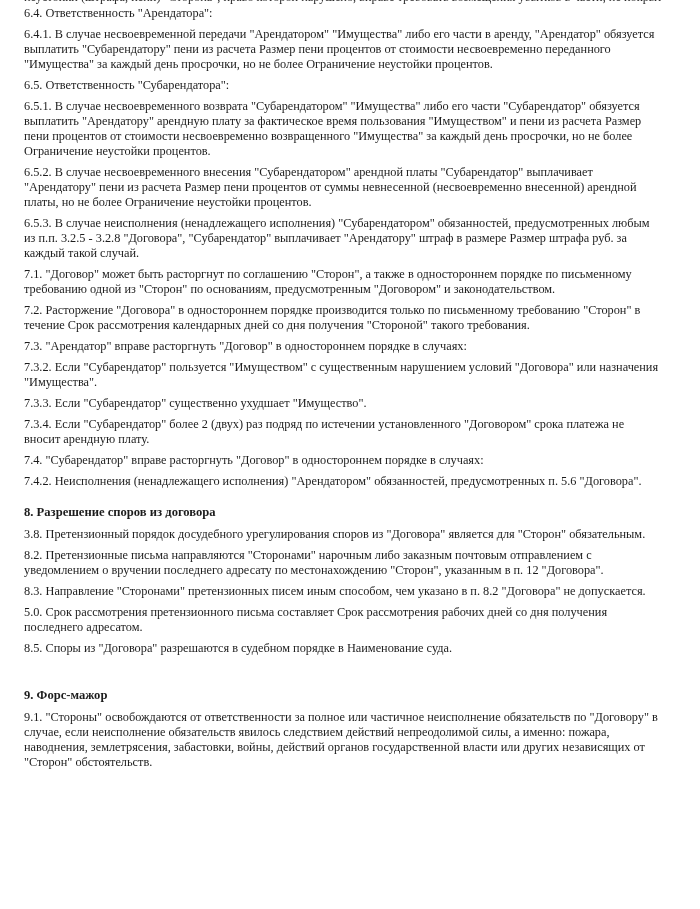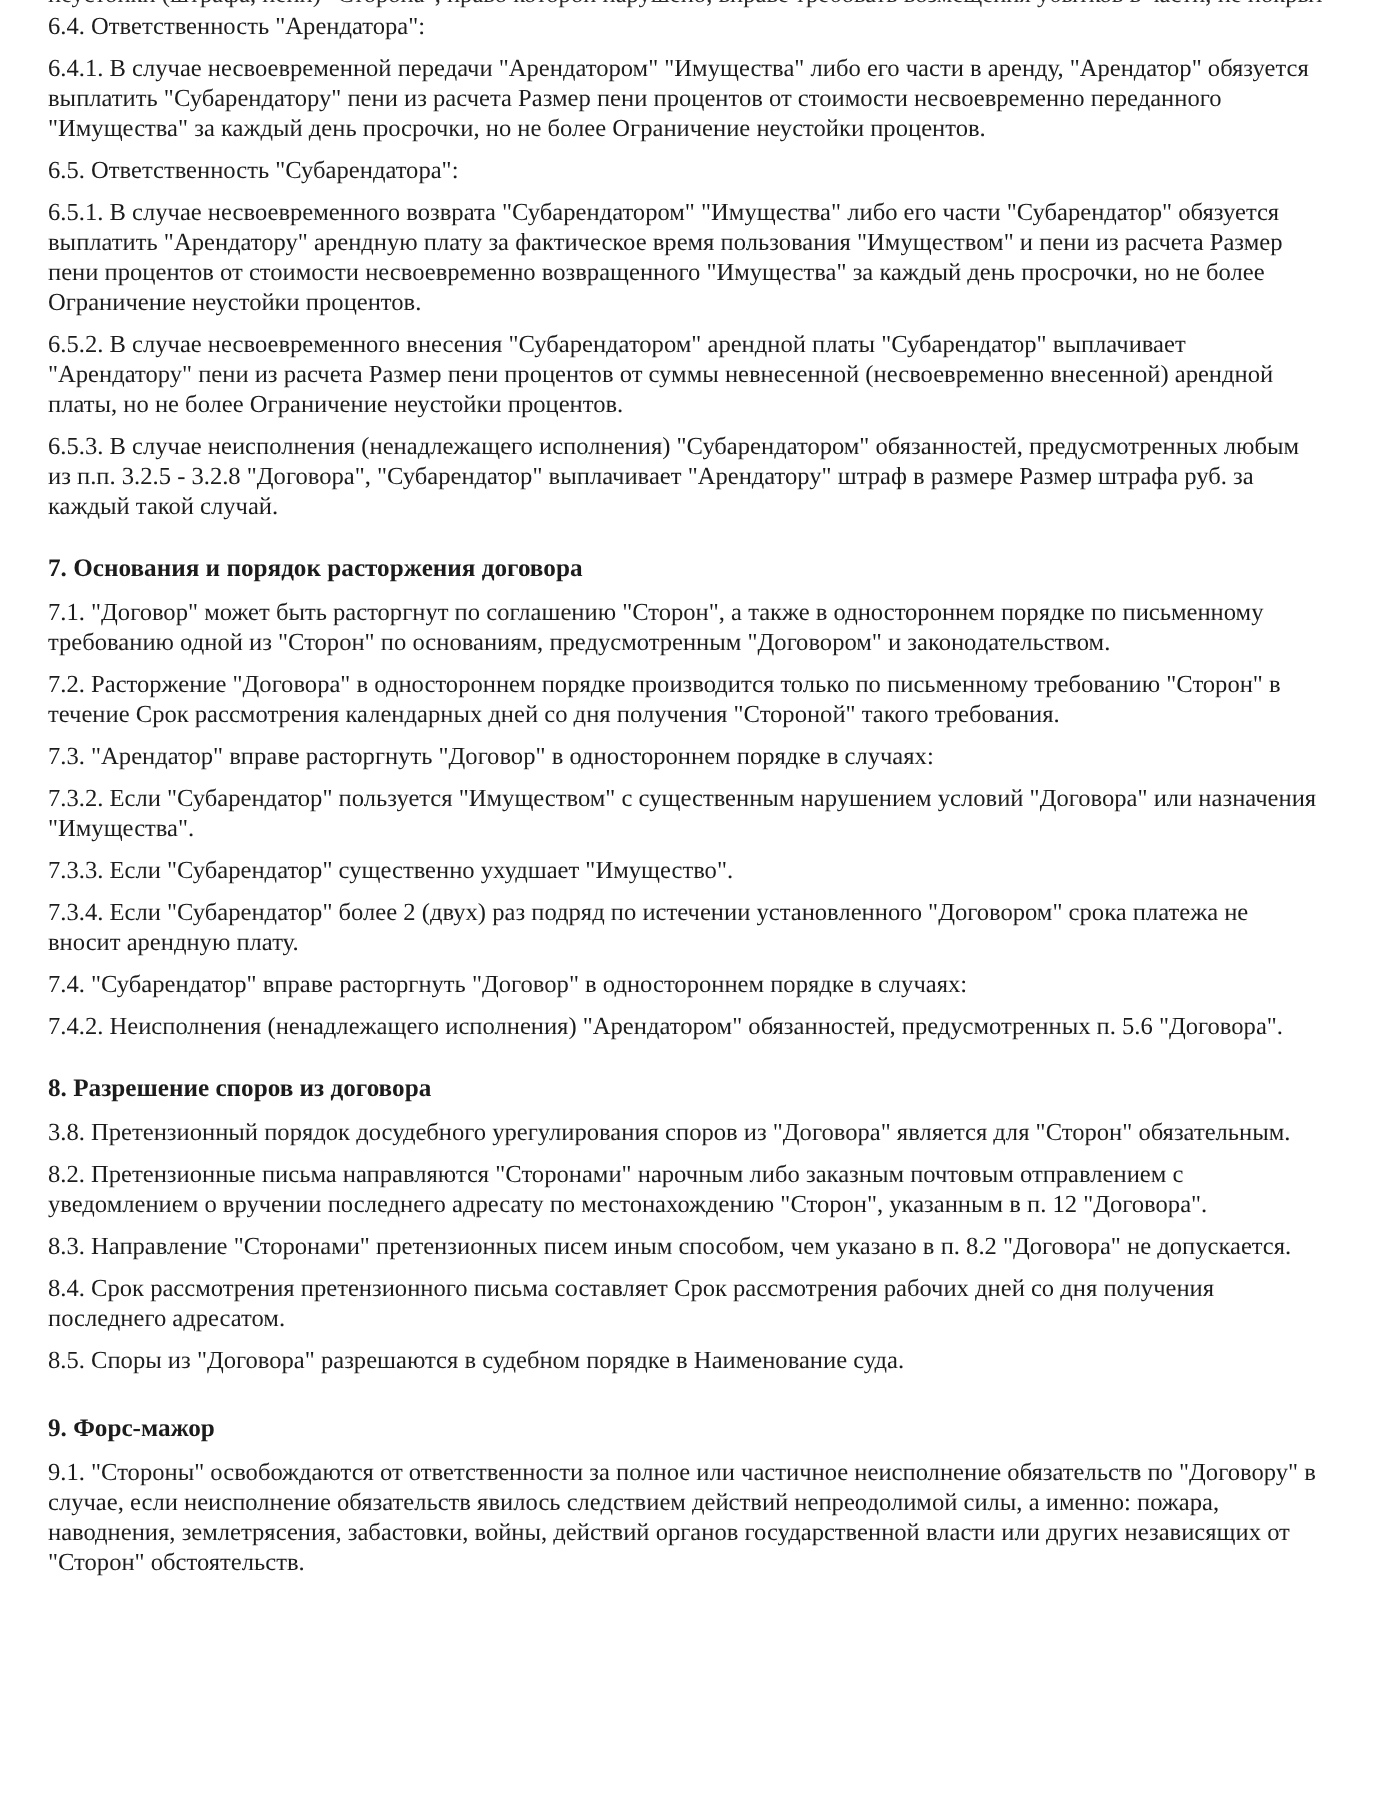--- a/index.html
+++ b/index.html
@@ -34,49 +34,48 @@
   .para {
     margin: 0 0 6px 0;
     text-align: left;
   }
   .heading {
     margin: 16px 0 7px 0;
     font-weight: bold;
     font-size: 12.6px;
   }
   .heading.big-gap {
-    margin-top: 19px;
+    margin-top: 32px;
     font-family: Liberation Serif, serif;
   }
 </style>
 </head>
 <body>
 
 <div class="page">
   <div class="clipped-top">
     <span class="frag">неустойки (штрафа, пени) "Сторона", право которой нарушено, вправе требовать возмещения убытков в части, не покрытой неустойкой, предусмотренных законодательством</span>
   </div>
   <div id="doc-body">
       <p class="para">6.4. Ответственность "Арендатора":</p>
       <p class="para">6.4.1. В случае несвоевременной передачи "Арендатором" "Имущества" либо его части в аренду, "Арендатор" обязуется выплатить "Субарендатору" пени из расчета Размер пени процентов от стоимости несвоевременно переданного "Имущества" за каждый день просрочки, но не более Ограничение неустойки процентов.</p>
       <p class="para">6.5. Ответственность "Субарендатора":</p>
       <p class="para">6.5.1. В случае несвоевременного возврата "Субарендатором" "Имущества" либо его части "Субарендатор" обязуется выплатить "Арендатору" арендную плату за фактическое время пользования "Имуществом" и пени из расчета Размер пени процентов от стоимости несвоевременно возвращенного "Имущества" за каждый день просрочки, но не более Ограничение неустойки процентов.</p>
       <p class="para">6.5.2. В случае несвоевременного внесения "Субарендатором" арендной платы "Субарендатор" выплачивает "Арендатору" пени из расчета Размер пени процентов от суммы невнесенной (несвоевременно внесенной) арендной платы, но не более Ограничение неустойки процентов.</p>
       <p class="para">6.5.3. В случае неисполнения (ненадлежащего исполнения) "Субарендатором" обязанностей, предусмотренных любым из п.п. 3.2.5 - 3.2.8 "Договора", "Субарендатор" выплачивает "Арендатору" штраф в размере Размер штрафа руб. за каждый такой случай.</p>
-      <h3 class="heading">7. Основания и порядок расторжения договора</h3>
       <p class="para">7.1. "Договор" может быть расторгнут по соглашению "Сторон", а также в одностороннем порядке по письменному требованию одной из "Сторон" по основаниям, предусмотренным "Договором" и законодательством.</p>
       <p class="para">7.2. Расторжение "Договора" в одностороннем порядке производится только по письменному требованию "Сторон" в течение Срок рассмотрения календарных дней со дня получения "Стороной" такого требования.</p>
       <p class="para">7.3. "Арендатор" вправе расторгнуть "Договор" в одностороннем порядке в случаях:</p>
       <p class="para">7.3.2. Если "Субарендатор" пользуется "Имуществом" с существенным нарушением условий "Договора" или назначения "Имущества".</p>
       <p class="para">7.3.3. Если "Субарендатор" существенно ухудшает "Имущество".</p>
       <p class="para">7.3.4. Если "Субарендатор" более 2 (двух) раз подряд по истечении установленного "Договором" срока платежа не вносит арендную плату.</p>
       <p class="para">7.4. "Субарендатор" вправе расторгнуть "Договор" в одностороннем порядке в случаях:</p>
       <p class="para">7.4.2. Неисполнения (ненадлежащего исполнения) "Арендатором" обязанностей, предусмотренных п. 5.6 "Договора".</p>
       <h3 class="heading">8. Разрешение споров из договора</h3>
       <p class="para">3.8. Претензионный порядок досудебного урегулирования споров из "Договора" является для "Сторон" обязательным.</p>
       <p class="para">8.2. Претензионные письма направляются "Сторонами" нарочным либо заказным почтовым отправлением с уведомлением о вручении последнего адресату по местонахождению "Сторон", указанным в п. 12 "Договора".</p>
       <p class="para">8.3. Направление "Сторонами" претензионных писем иным способом, чем указано в п. 8.2 "Договора" не допускается.</p>
-      <p class="para">8.4. Срок рассмотрения претензионного письма составляет Срок рассмотрения рабочих дней со дня получения последнего адресатом.</p>
+      <p class="para">5.0. Срок рассмотрения претензионного письма составляет Срок рассмотрения рабочих дней со дня получения последнего адресатом.</p>
       <p class="para">8.5. Споры из "Договора" разрешаются в судебном порядке в Наименование суда.</p>
       <h3 class="heading big-gap">9. Форс-мажор</h3>
       <p class="para">9.1. "Стороны" освобождаются от ответственности за полное или частичное неисполнение обязательств по "Договору" в случае, если неисполнение обязательств явилось следствием действий непреодолимой силы, а именно: пожара, наводнения, землетрясения, забастовки, войны, действий органов государственной власти или других независящих от "Сторон" обстоятельств.</p>
     </div>
 </div>
 
 </body></html>

